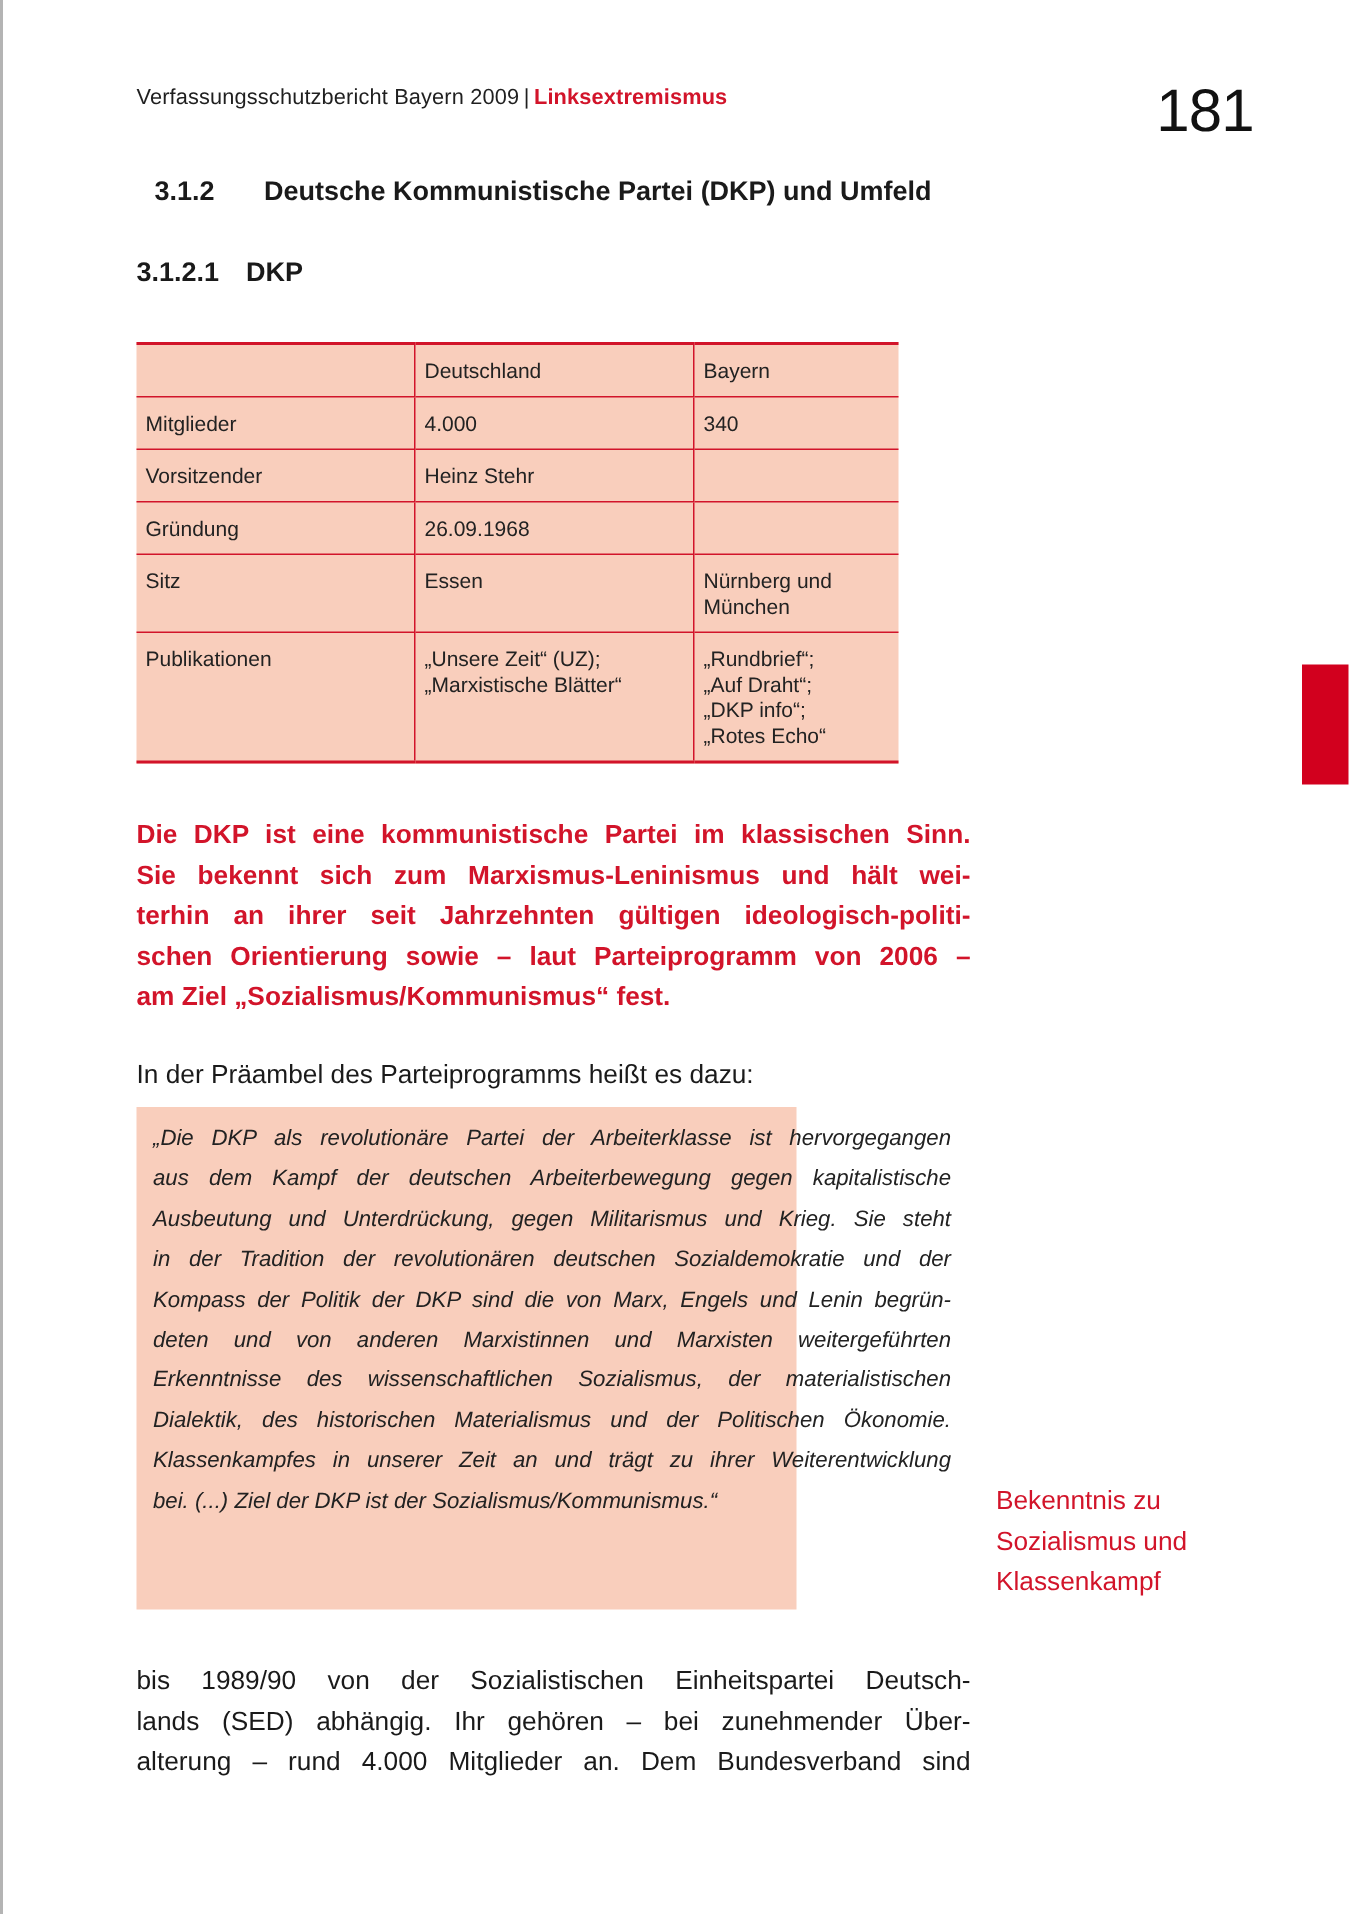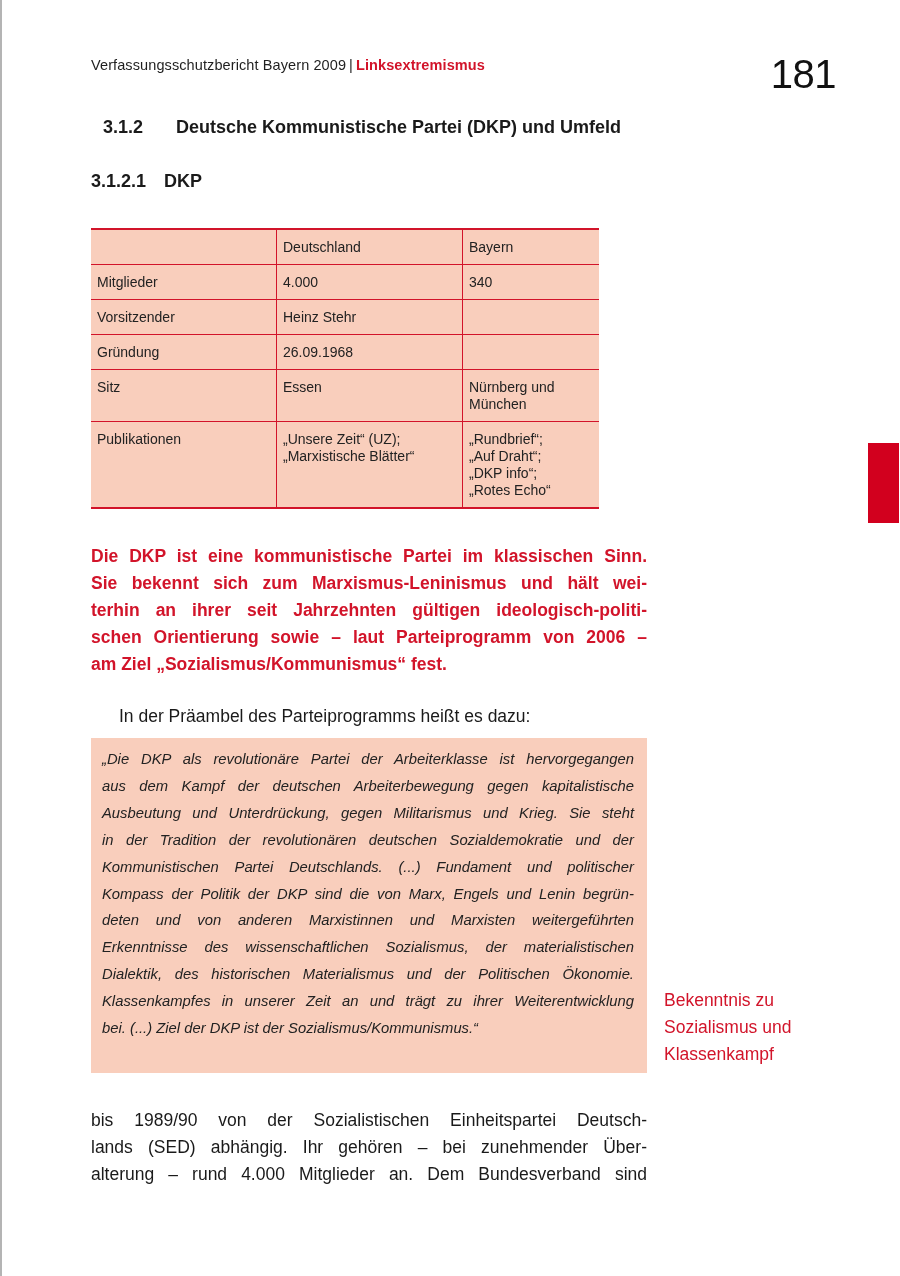--- a/index.html
+++ b/index.html
@@ -27,23 +27,23 @@
     .facts tr.r-head td, .facts tr.r1 td, .facts tr.r2 td, .facts tr.r3 td { height: 25px; }
     .facts tr.r4 td { height: 42px; }
     .facts tr.r5 td { height: 76px; }
     .facts tr:last-child td { border-bottom: 2.5px solid #d2142a; }
     .cell-line { display: block; }
 
     .lead { position: absolute; left: 91px; top: 543px; width: 556px; font-size: 17.5px; font-weight: bold; color: #d2142a; line-height: 27px; text-align: justify; }
     .lead .l { display: block; text-align: justify; text-align-last: justify; white-space: nowrap; }
     .lead .l.last { text-align-last: left; }
 
-    .intro { position: absolute; left: 91px; top: 706px; font-size: 17.5px; color: #1a1a1a; margin-left: 28px; }
+    .intro { position: absolute; left: 91px; top: 706px; font-size: 17.5px; color: #1a1a1a; }
 
-    .quote { position: absolute; left: 91px; top: 738px; width: 556px; height: 335px; background: #f9cebc; }
+    .quote { position: absolute; left: 91px; top: 738px; width: 440px; height: 335px; background: #f9cebc; }
     .quote .lines { position: absolute; left: 11px; top: 8px; width: 532px; font-size: 14.8px; font-style: italic; color: #222; line-height: 26.9px; }
     .quote .l { display: block; white-space: nowrap; text-align: justify; text-align-last: justify; }
     .quote .l.last { text-align-last: left; }
 
     .margin-note { position: absolute; left: 664px; top: 987px; font-size: 17.5px; line-height: 27px; color: #d2142a; }
     .margin-note .l { display: block; }
 
     .body-para { position: absolute; left: 91px; top: 1107px; width: 556px; font-size: 17.5px; line-height: 27px; color: #1a1a1a; }
     .body-para .l { display: block; white-space: nowrap; text-align: justify; text-align-last: justify; }
 
@@ -131,21 +131,20 @@
 </div>
 
 <div class="intro">In der Präambel des Parteiprogramms heißt es dazu:</div>
 
 <div class="quote">
   <div class="lines">
     <span class="l">„Die DKP als revolutionäre Partei der Arbeiterklasse ist hervorgegangen</span>
     <span class="l">aus dem Kampf der deutschen Arbeiterbewegung gegen kapitalistische</span>
     <span class="l">Ausbeutung und Unterdrückung, gegen Militarismus und Krieg. Sie steht</span>
     <span class="l">in der Tradition der revolutionären deutschen Sozialdemokratie und der</span>
-    <span class="l">Kommunistischen Partei Deutschlands. (...) Fundament und politischer</span>
     <span class="l">Kompass der Politik der DKP sind die von Marx, Engels und Lenin begrün-</span>
     <span class="l">deten und von anderen Marxistinnen und Marxisten weitergeführten</span>
     <span class="l">Erkenntnisse des wissenschaftlichen Sozialismus, der materialistischen</span>
     <span class="l">Dialektik, des historischen Materialismus und der Politischen Ökonomie.</span>
     <span class="l">Klassenkampfes in unserer Zeit an und trägt zu ihrer Weiterentwicklung</span>
     <span class="l last">bei. (...) Ziel der DKP ist der Sozialismus/Kommunismus.“</span>
   </div>
 </div>
 
 <div class="margin-note">

